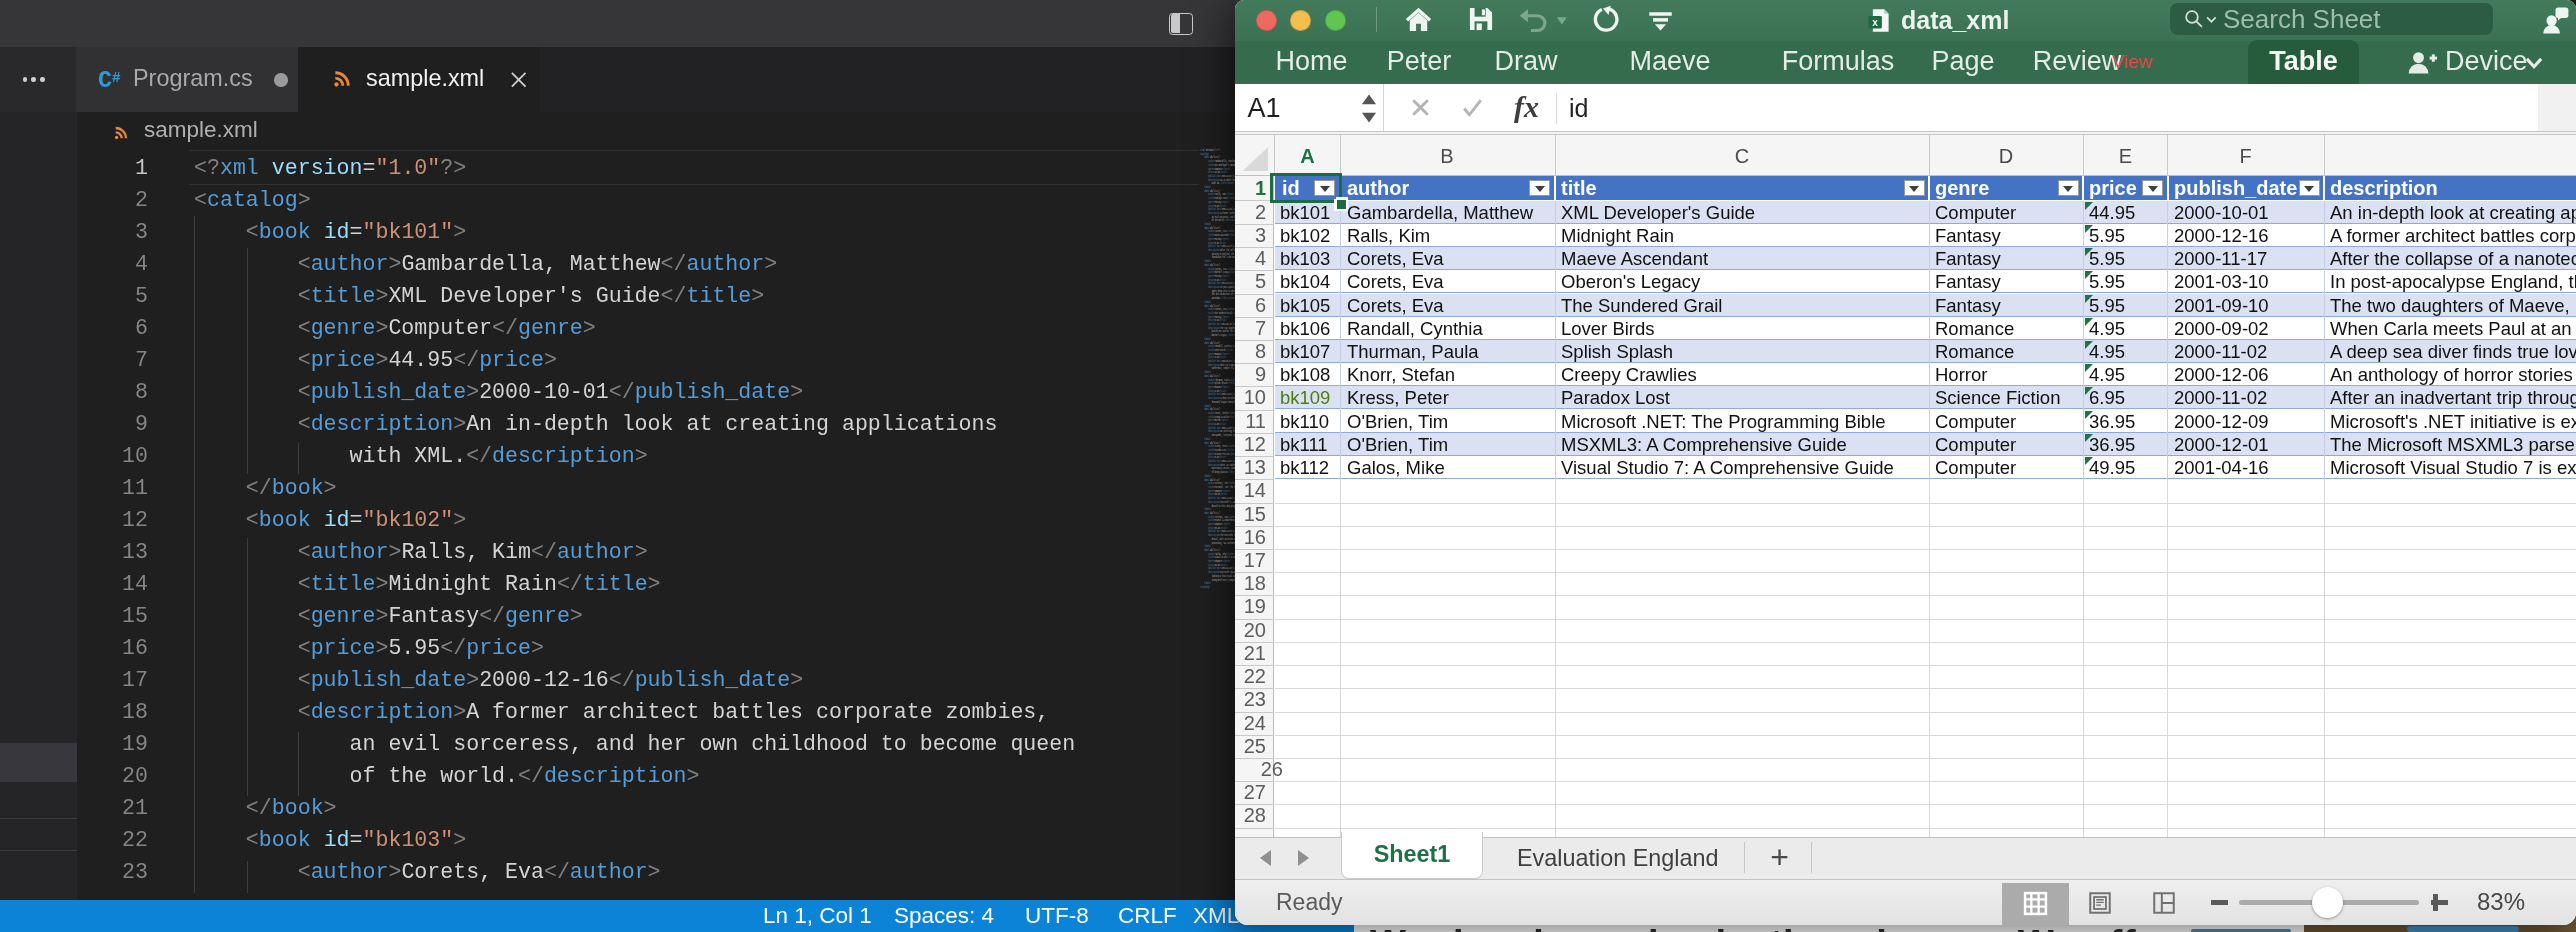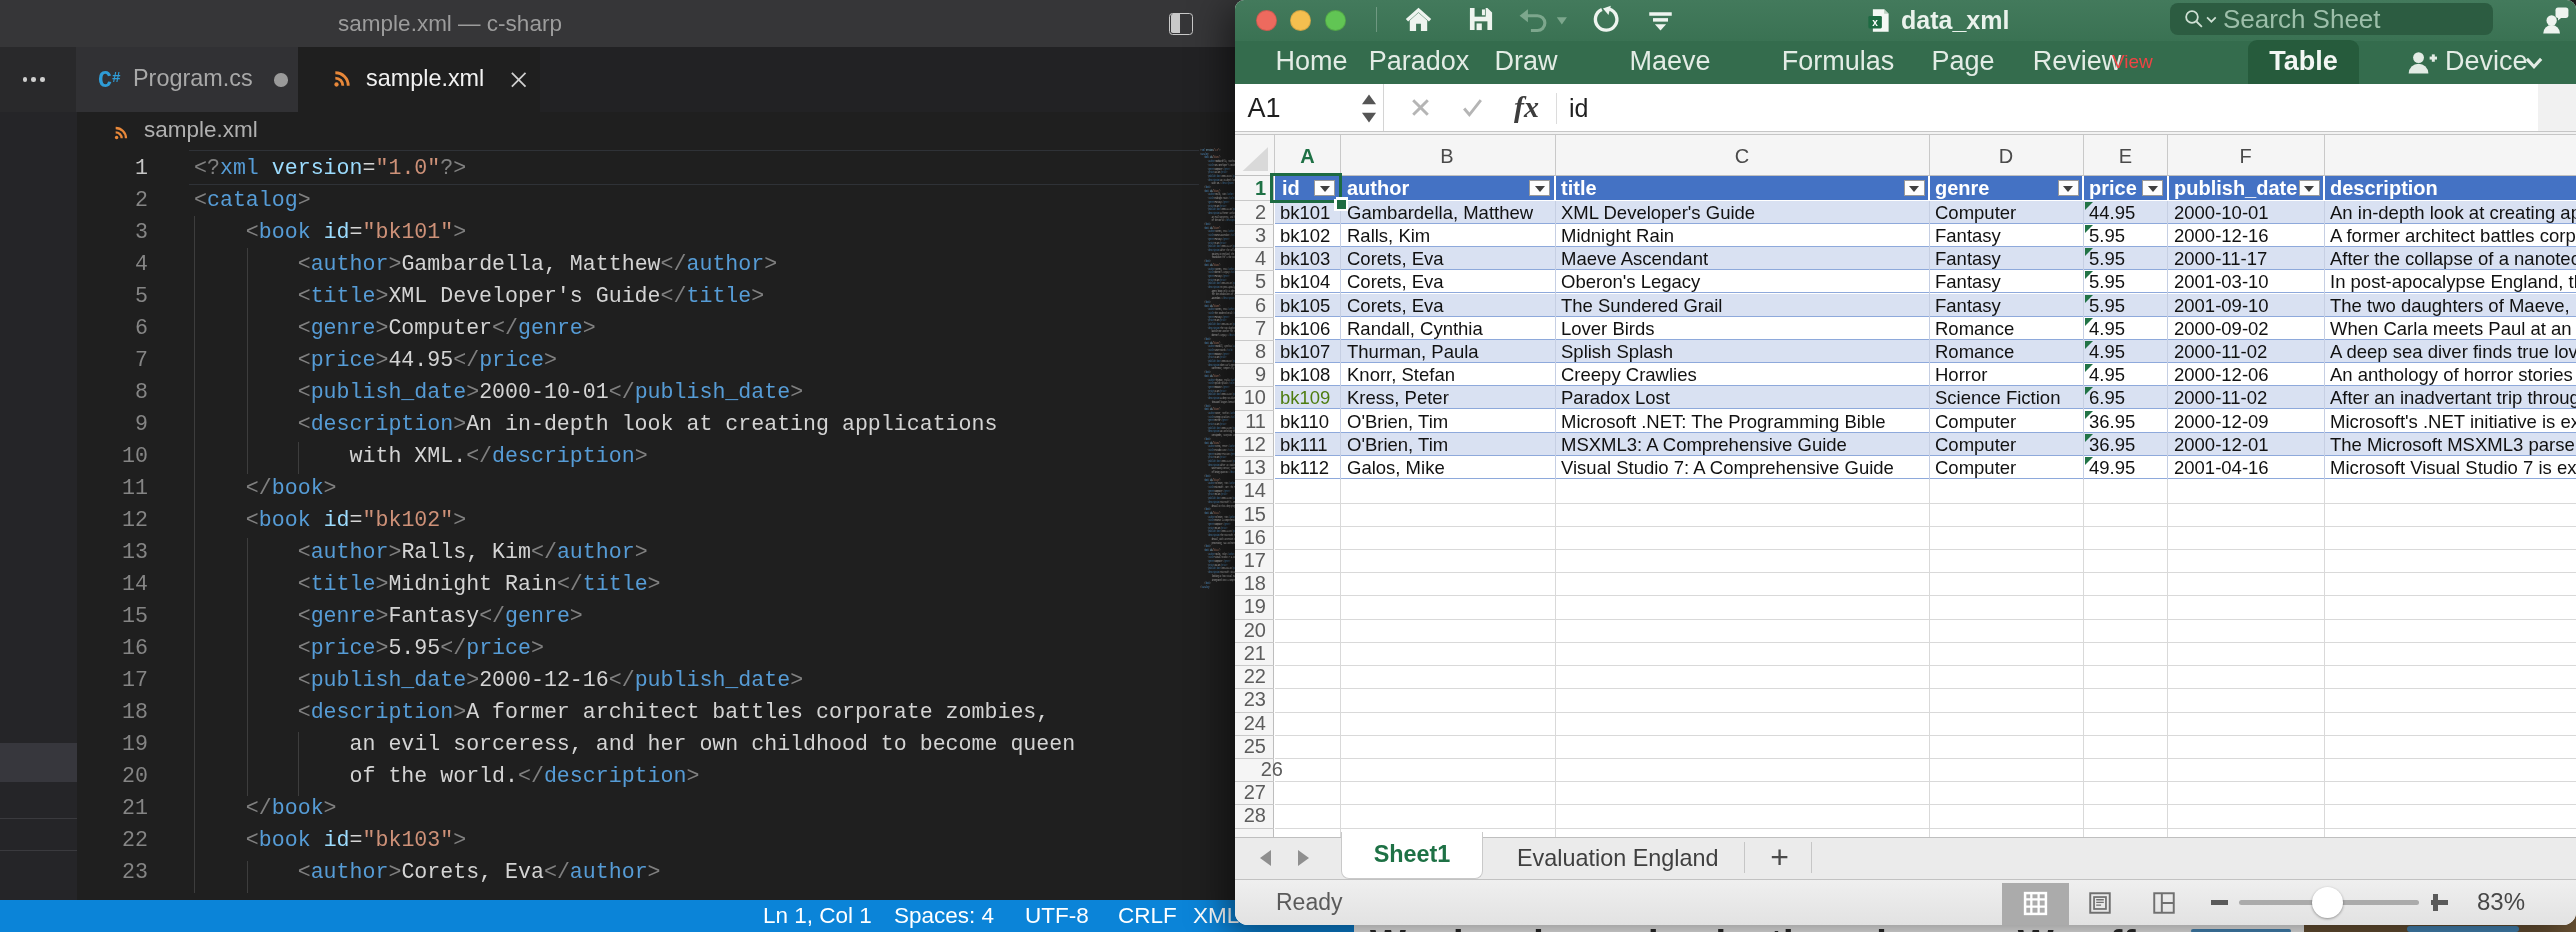--- a/index.html
+++ b/index.html
@@ -3,21 +3,20 @@
 <style>
 *{margin:0;padding:0;box-sizing:border-box}
 html,body{width:2576px;height:932px;overflow:hidden;background:#1f1f1f;font-family:"Liberation Sans",sans-serif}
 .ab{position:absolute}
 i{font-style:normal}
 #vsc{position:absolute;left:0;top:0;width:1354px;height:932px;background:#1f1f1f}
 .mono{font-family:"Liberation Mono",monospace}
 </style></head><body>
 <div id="vsc">
     <div class="ab" style="left:0;top:0;width:1354px;height:47px;background:#363638"></div>
-    <div class="ab" style="left:261px;top:0;width:378px;height:47px;line-height:47px;font-size:22.5px;color:#9c9c9c;text-align:center">sample.xml — c-sharp</div>
     <div class="ab" style="left:1169px;top:12.6px;width:24px;height:22.5px;border:1.8px solid #c9c9c9;border-radius:3.6px"></div>
     <div class="ab" style="left:1171px;top:14.4px;width:9px;height:19px;background:#c9c9c9;border-radius:1.8px 0 0 1.8px"></div>
     <div class="ab" style="left:0;top:47px;width:1354px;height:65px;background:#222224"></div>
     <div class="ab" style="left:0;top:47px;width:76px;height:65px;background:#29292b"></div>
     <div class="ab" style="left:22.5px;top:77px;width:4.5px;height:4.5px;border-radius:50%;background:#cfcfcf"></div>
     <div class="ab" style="left:31px;top:77px;width:4.5px;height:4.5px;border-radius:50%;background:#cfcfcf"></div>
     <div class="ab" style="left:40px;top:77px;width:4.5px;height:4.5px;border-radius:50%;background:#cfcfcf"></div>
     <div class="ab" style="left:76px;top:47px;width:222px;height:65px;background:#313134"></div>
     <div class="ab mono" style="left:98px;top:47px;height:65px;line-height:63px;font-size:23.4px;font-weight:bold;color:#2f9cd6">C<span style="font-size:14.4px;vertical-align:5.4px">#</span></div>
     <div class="ab" style="left:133px;top:47px;height:65px;line-height:63px;font-size:23.4px;color:#a9a9a9">Program.cs</div>
@@ -279,21 +278,21 @@
       <path d="M1 2 L5 6 L9 2" fill="none" stroke="#cfe0d4" stroke-width="1.6"></path>
     </svg>
     <div class="ab" style="left:988px;top:2.7px;height:32px;line-height:32px;font-size:26px;color:#9dbfaa">Search Sheet</div>
     <svg class="ab" style="left:1305px;top:5.4px" width="31" height="31" viewBox="0 0 24 24">
       <rect x="12" y="2" width="10" height="8" rx="2" fill="#eef4ef"></rect>
       <path d="M14 9 L14 12 L17 9.5 Z" fill="#eef4ef"></path>
       <circle cx="9" cy="12" r="4" fill="#eef4ef"></circle>
       <path d="M2.5 22 A 6.5 6.5 0 0 1 15.5 22 Z" fill="#eef4ef"></path>
     </svg>
     <div class="ab" style="left:-4.5px;top:41px;width:162px;height:43px;line-height:41px;font-size:27px;color:#e3ece5;text-align:center">Home</div>
-    <div class="ab" style="left:103px;top:41px;width:162px;height:43px;line-height:41px;font-size:27px;color:#e3ece5;text-align:center">Paradox</div>
+    <div class="ab" style="left:103px;top:41px;width:162px;height:43px;line-height:41px;font-size:27px;color:#e3ece5;text-align:center">Peter</div>
     <div class="ab" style="left:210px;top:41px;width:162px;height:43px;line-height:41px;font-size:27px;color:#e3ece5;text-align:center">Draw</div>
     <div class="ab" style="left:354px;top:41px;width:162px;height:43px;line-height:41px;font-size:27px;color:#e3ece5;text-align:center">Maeve Layout</div>
     <div class="ab" style="left:522px;top:41px;width:162px;height:43px;line-height:41px;font-size:27px;color:#e3ece5;text-align:center">Formulas</div>
     <div class="ab" style="left:647px;top:41px;width:162px;height:43px;line-height:41px;font-size:27px;color:#e3ece5;text-align:center">Page</div>
     <div class="ab" style="left:761px;top:41px;width:162px;height:43px;line-height:41px;font-size:27px;color:#e3ece5;text-align:center">Review</div>
     <div class="ab" style="left:877px;top:41px;width:162px;height:43px;line-height:41px;font-size:19px;color:#ef4444;text-align:left">View</div>
     <div class="ab" style="left:1013px;top:40px;width:111px;height:44px;background:#265b3c;border-radius:9px 9px 0 0;line-height:43px;font-size:27px;font-weight:bold;color:#f3f7f4;text-align:center">Table</div>
     <svg class="ab" style="left:1170px;top:48px" width="32" height="29" viewBox="0 0 26 22">
       <circle cx="11" cy="7" r="4.4" fill="#e3ece5"></circle>
       <path d="M3 20 A 8 8 0 0 1 19 20 Z" fill="#e3ece5"></path>

